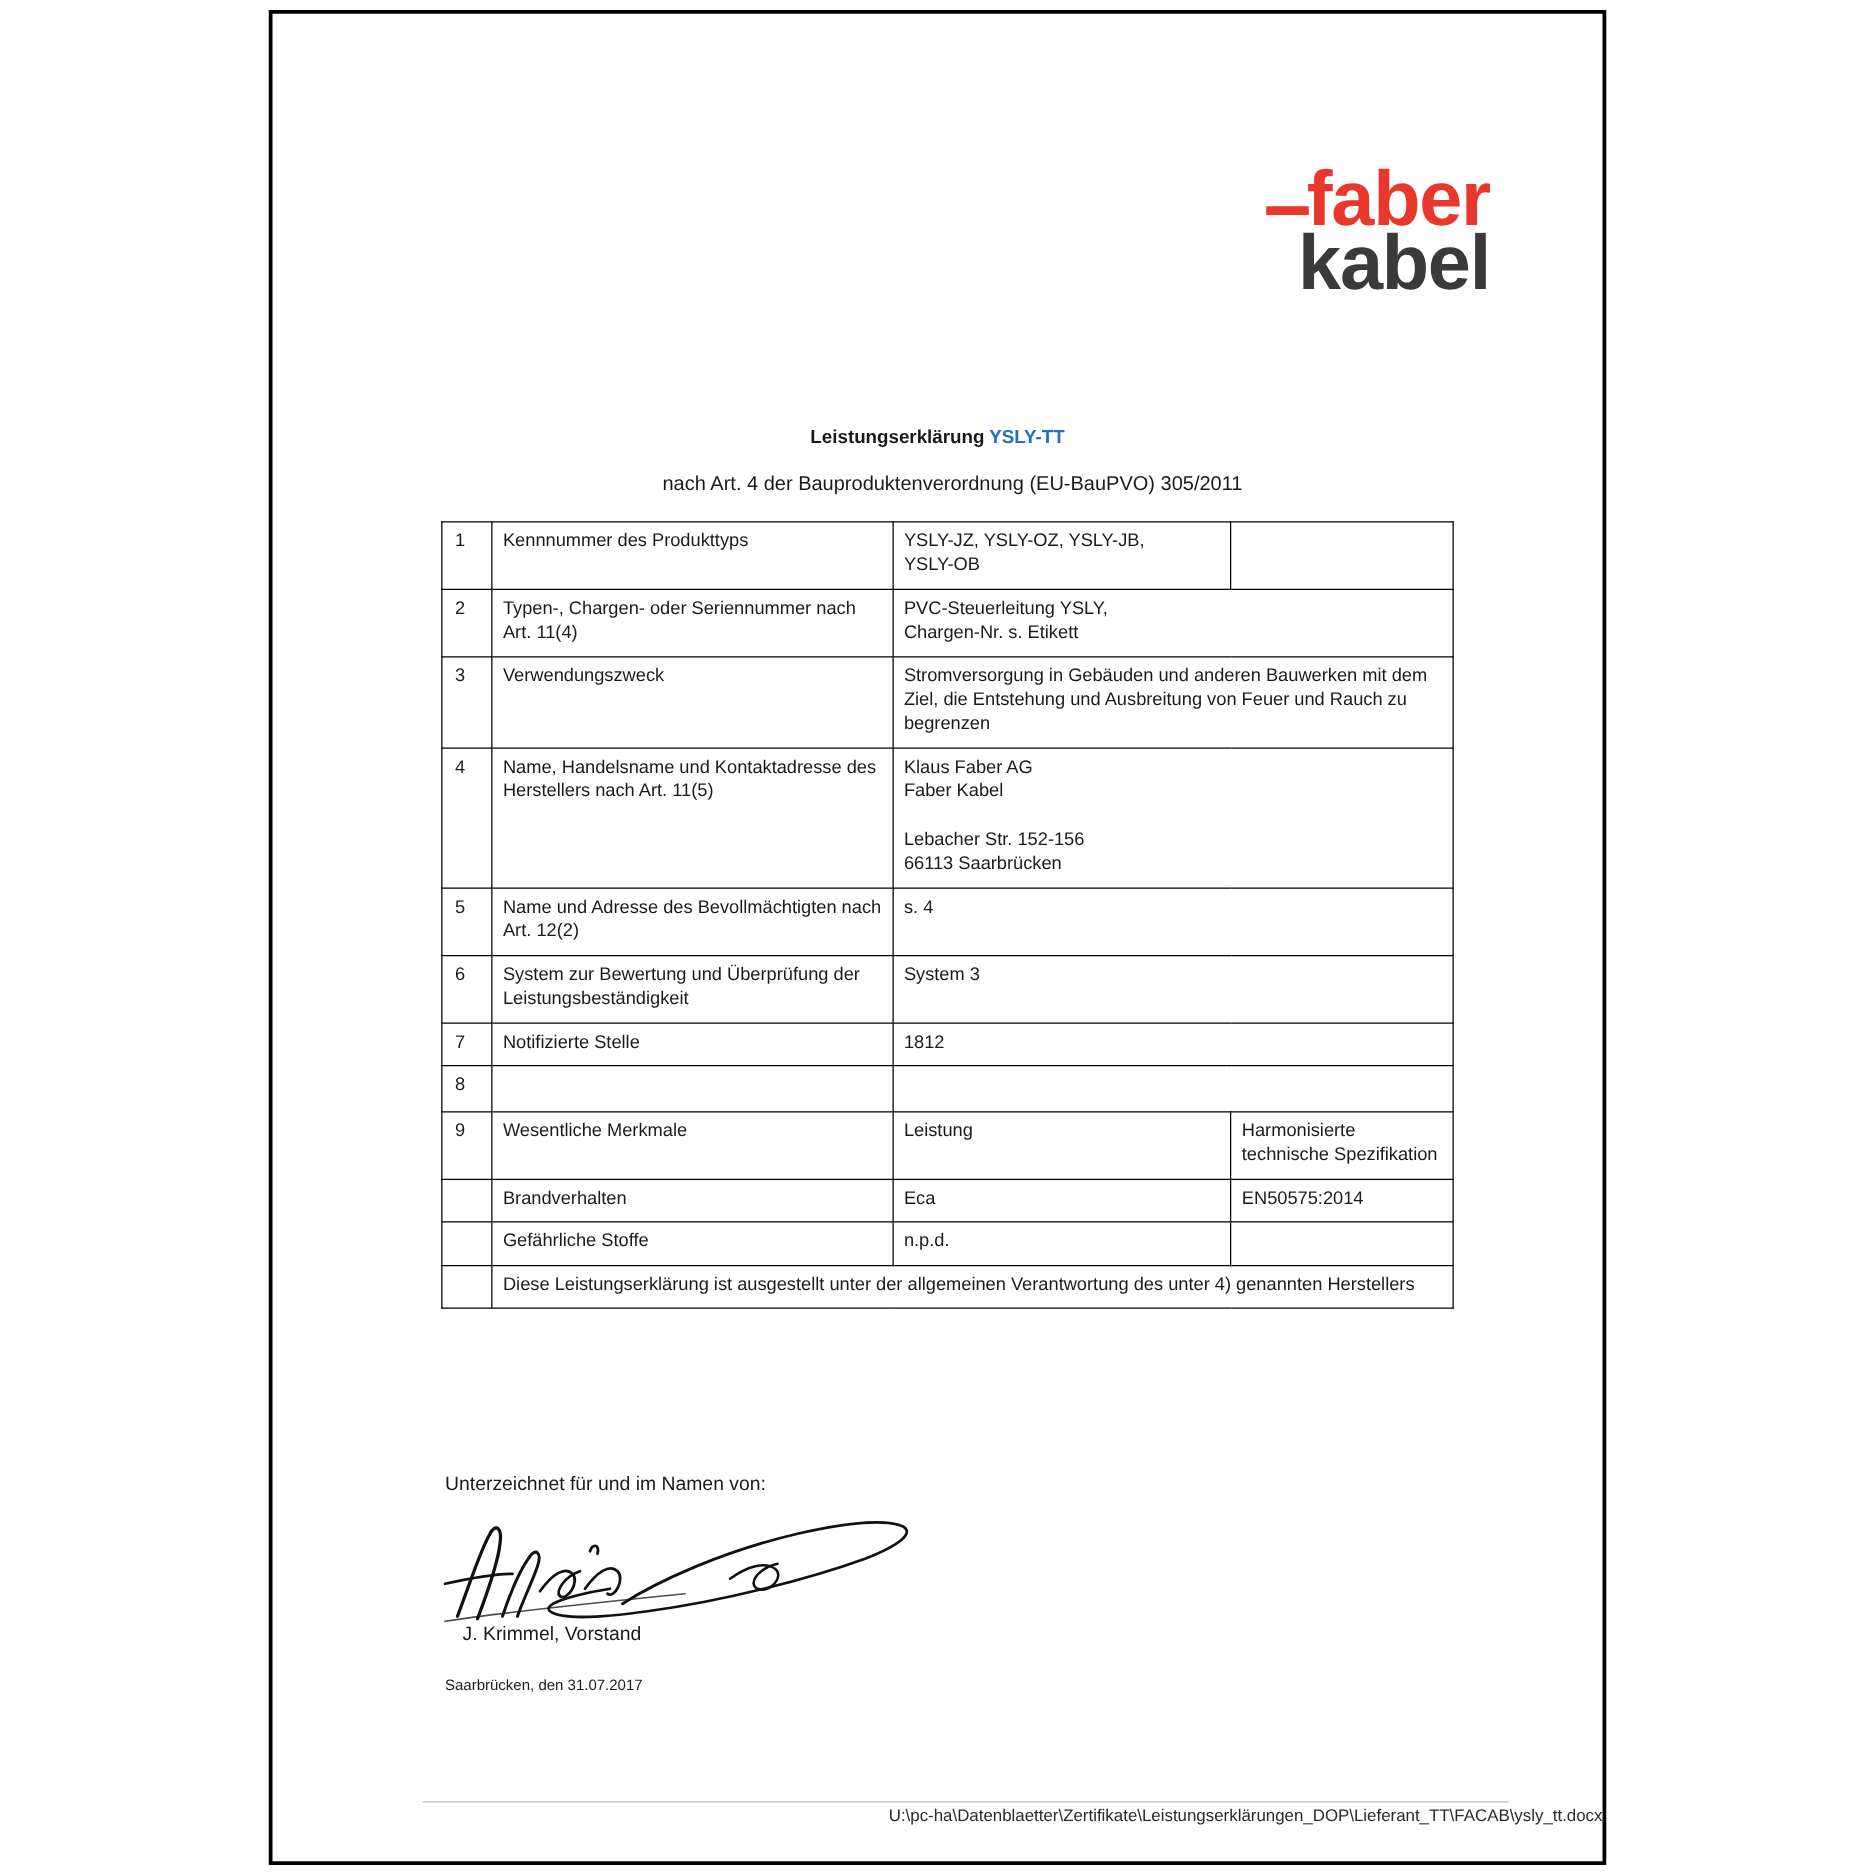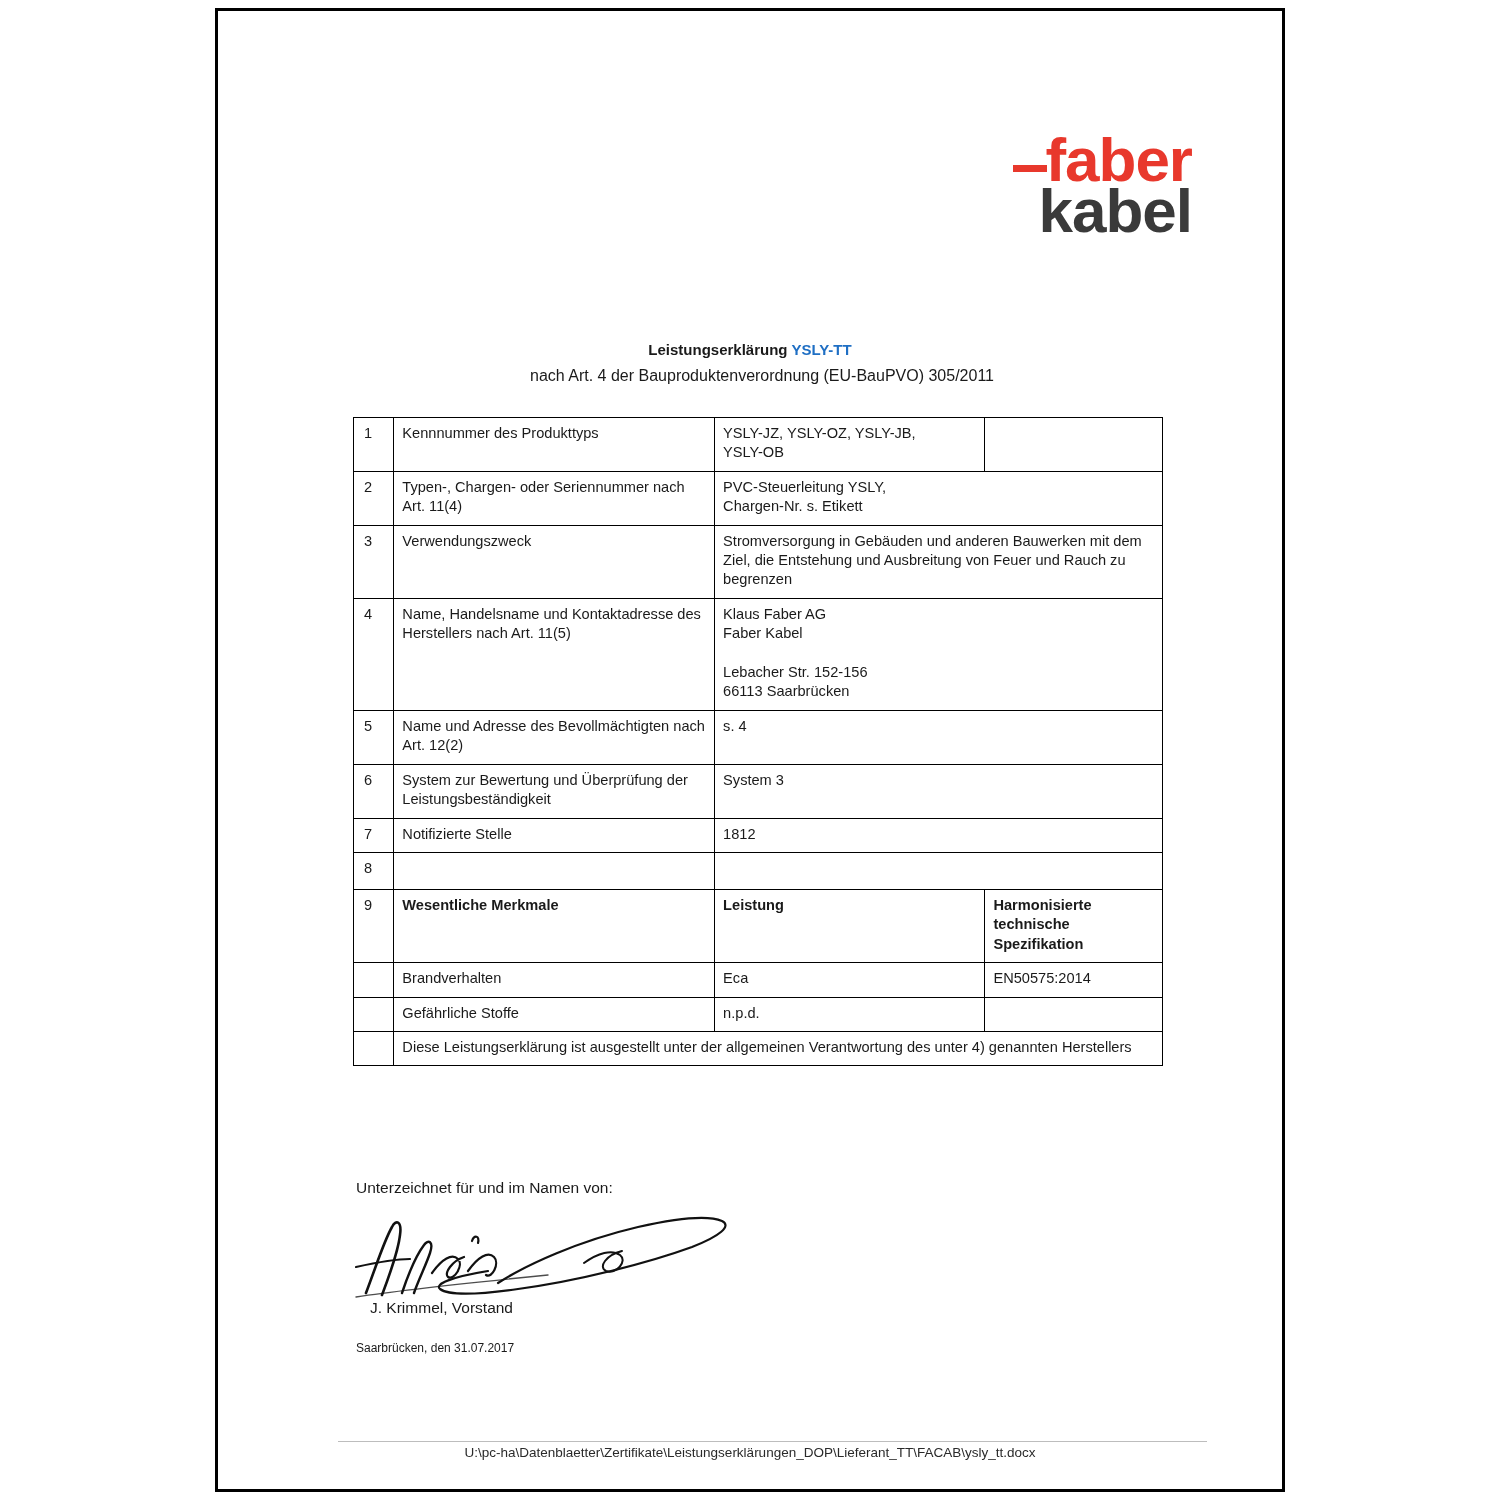--- a/index.html
+++ b/index.html
@@ -75,21 +75,21 @@
     font-size: 15px;
     font-weight: bold;
   }
   .doc-title .accent {
     color: #1f6fc4;
   }
   .doc-subtitle {
     position: absolute;
     left: 0;
     right: 0;
-    top: 356px;
+    top: 368px;
     text-align: center;
     font-size: 16px;
     padding-left: 24px;
   }
 
   
   .dop-table {
     position: absolute;
     left: 135px;
     top: 406px;
@@ -105,21 +105,21 @@
     line-height: 1.33;
   }
   .c-num {
     width: 40px;
     text-align: left;
     padding-left: 10px !important;
   }
   .c-label { width: 318px; }
   .c-val   { width: 268px; }
   .c-spec  { width: 176px; }
-  .bold { font-weight: bold; }
+  .bold { font-weight: normal; }
   .thin-row td { height: 22px; }
 
   
   .sig-intro {
     position: absolute;
     left: 138px;
     top: 1168px;
     font-size: 15.5px;
     text-align: center;
   }
@@ -149,21 +149,21 @@
     left: 120px;
     right: 75px;
     top: 1430px;
     border-top: 1px solid #bdbdbd;
   }
   .footer-path {
     position: absolute;
     left: 0;
     right: 0;
     top: 1434px;
-    text-align: center;
+    text-align: right;
     font-size: 13.5px;
     color: #2a2a2a;
   }
 </style>
 </head>
 <body>
 
 <div class="page-frame">
   <div class="page-inner">
 

